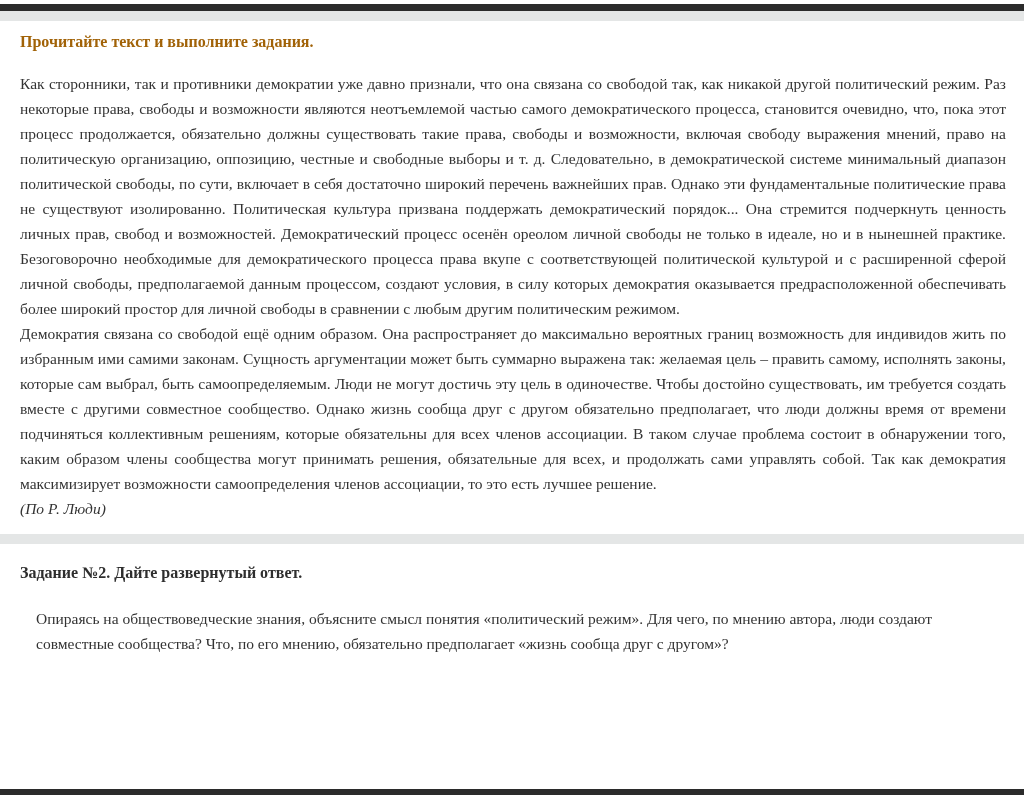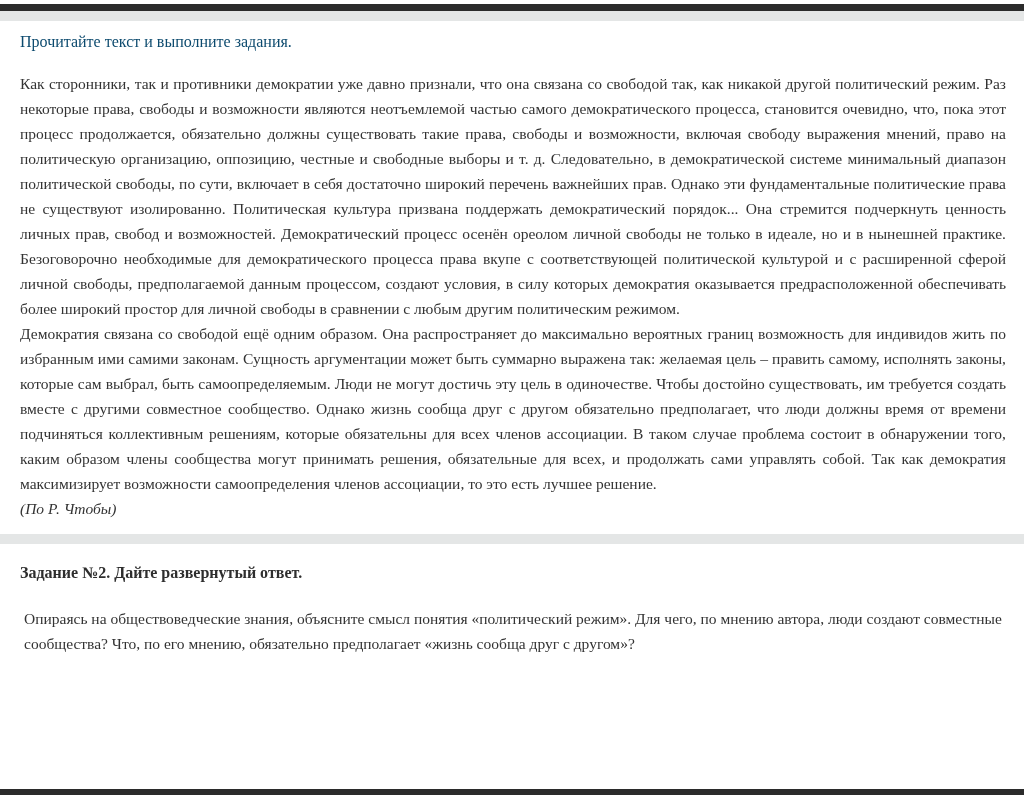--- a/index.html
+++ b/index.html
@@ -26,24 +26,24 @@
   .gray-band {
     height: 10px;
     background: #e4e6e6;
   }
   .card {
     background: #ffffff;
     padding: 0 18px 0 20px;
   }
   .instruction-heading {
     font-size: 16px;
-    font-weight: normal;
+    font-weight: bold;
     margin: 11px 0 19px 0;
     line-height: 20px;
-    color: #0c4a6e;
+    color: #a16207;
   }
   .reading-text p {
     margin: 0;
     font-size: 15.5px;
     line-height: 25px;
     text-align: justify;
     text-justify: inter-word;
   }
   .attribution {
     margin: 0;
@@ -56,21 +56,21 @@
     padding-bottom: 13px;
   }
   .task-title {
     font-size: 16px;
     font-weight: bold;
     margin: 19px 0 0 0;
     line-height: 20px;
     color: #2e2e2e;
   }
   .task-question {
-    margin: 23px 0 0 4px;
+    margin: 23px 0 0 16px;
     font-size: 15.5px;
     line-height: 25px;
     text-align: left;
   }
   .bottom-bar {
     position: absolute;
     left: 0;
     right: 0;
     bottom: 0;
     height: 6px;
@@ -82,21 +82,21 @@
 
 <div class="top-spacer"></div>
 <div class="dark-bar"></div>
 <div class="gray-band"></div>
 
 <div class="card reading-card">
   <div class="instruction-heading">Прочитайте текст и выполните задания.</div>
   <div class="reading-text">
     <p>Как сторонники, так и противники демократии уже давно признали, что она связана со свободой так, как никакой другой политический режим. Раз некоторые права, свободы и возможности являются неотъемлемой частью самого демократического процесса, становится очевидно, что, пока этот процесс продолжается, обязательно должны существовать такие права, свободы и возможности, включая свободу выражения мнений, право на политическую организацию, оппозицию, честные и свободные выборы и т. д. Следовательно, в демократической системе минимальный диапазон политической свободы, по сути, включает в себя достаточно широкий перечень важнейших прав. Однако эти фундаментальные политические права не существуют изолированно. Политическая культура призвана поддержать демократический порядок... Она стремится подчеркнуть ценность личных прав, свобод и возможностей. Демократический процесс осенён ореолом личной свободы не только в идеале, но и в нынешней практике. Безоговорочно необходимые для демократического процесса права вкупе с соответствующей политической культурой и с расширенной сферой личной свободы, предполагаемой данным процессом, создают условия, в силу которых демократия оказывается предрасположенной обеспечивать более широкий простор для личной свободы в сравнении с любым другим политическим режимом.</p>
     <p>Демократия связана со свободой ещё одним образом. Она распространяет до максимально вероятных границ возможность для индивидов жить по избранным ими самими законам. Сущность аргументации может быть суммарно выражена так: желаемая цель – править самому, исполнять законы, которые сам выбрал, быть самоопределяемым. Люди не могут достичь эту цель в одиночестве. Чтобы достойно существовать, им требуется создать вместе с другими совместное сообщество. Однако жизнь сообща друг с другом обязательно предполагает, что люди должны время от времени подчиняться коллективным решениям, которые обязательны для всех членов ассоциации. В таком случае проблема состоит в обнаружении того, каким образом члены сообщества могут принимать решения, обязательные для всех, и продолжать сами управлять собой. Так как демократия максимизирует возможности самоопределения членов ассоциации, то это есть лучшее решение.</p>
-    <p class="attribution">(По Р. Чтобы)</p>
+    <p class="attribution">(По Р. Люди)</p>
   </div>
 </div>
 
 <div class="gray-band"></div>
 
 <div class="card task-card">
   <div class="task-title">Задание №2. Дайте развернутый ответ.</div>
   <p class="task-question">Опираясь на обществоведческие знания, объясните смысл понятия «политический режим». Для чего, по мнению автора, люди создают совместные сообщества? Что, по его мнению, обязательно предполагает «жизнь сообща друг с другом»?</p>
 </div>
 

